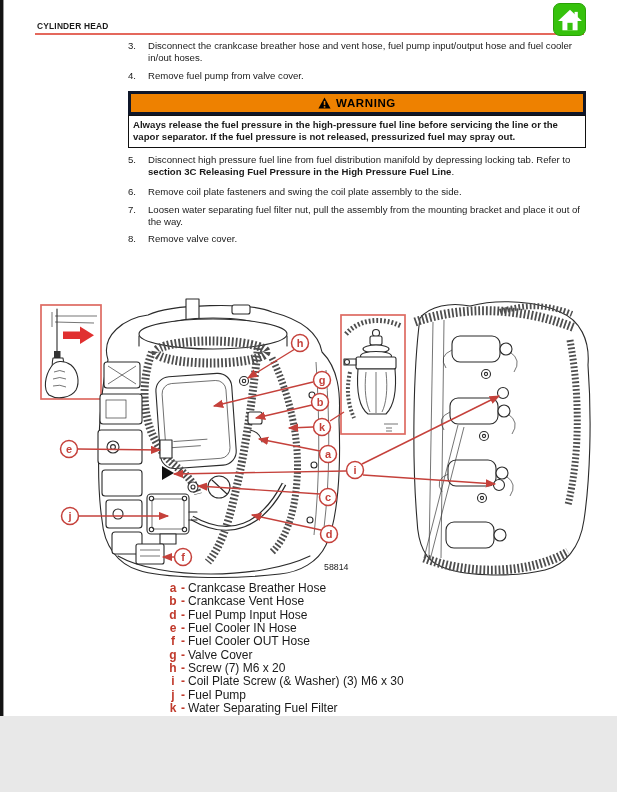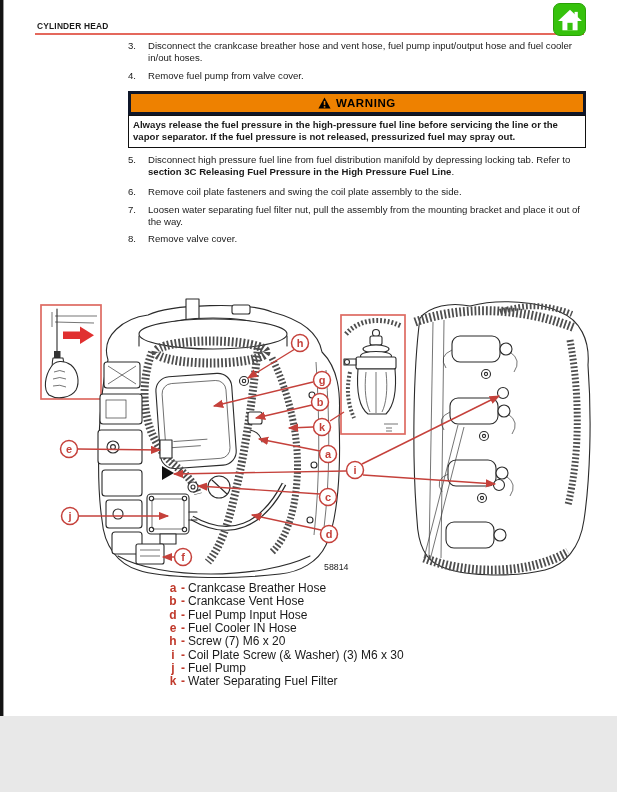--- a/index.html
+++ b/index.html
@@ -315,20 +315,22 @@
     </g>
 
     <text class="partnum" x="324" y="570">58814</text>
   </svg>
 
   <div class="legend">
     <div class="legend-row"><span class="legend-letter">a</span><span class="legend-dash">-</span><span class="legend-label">Crankcase Breather Hose</span></div>
     <div class="legend-row"><span class="legend-letter">b</span><span class="legend-dash">-</span><span class="legend-label">Crankcase Vent Hose</span></div>
     <div class="legend-row"><span class="legend-letter">d</span><span class="legend-dash">-</span><span class="legend-label">Fuel Pump Input Hose</span></div>
     <div class="legend-row"><span class="legend-letter">e</span><span class="legend-dash">-</span><span class="legend-label">Fuel Cooler IN Hose</span></div>
+    <div class="legend-row"><span class="legend-letter">f</span><span class="legend-dash">-</span><span class="legend-label">Fuel Cooler OUT Hose</span></div>
+    <div class="legend-row"><span class="legend-letter">g</span><span class="legend-dash">-</span><span class="legend-label">Valve Cover</span></div>
     <div class="legend-row"><span class="legend-letter">h</span><span class="legend-dash">-</span><span class="legend-label">Screw (7) M6 x 20</span></div>
     <div class="legend-row"><span class="legend-letter">i</span><span class="legend-dash">-</span><span class="legend-label">Coil Plate Screw (&amp; Washer) (3) M6 x 30</span></div>
     <div class="legend-row"><span class="legend-letter">j</span><span class="legend-dash">-</span><span class="legend-label">Fuel Pump</span></div>
     <div class="legend-row"><span class="legend-letter">k</span><span class="legend-dash">-</span><span class="legend-label">Water Separating Fuel Filter</span></div>
   </div>
 
   <div class="footer-rule"></div>
   <div class="footer-left">Page 4A-14</div>
   <div class="footer-right"><span>90-883065</span><span>APRIL 2001</span></div>
 </div>

